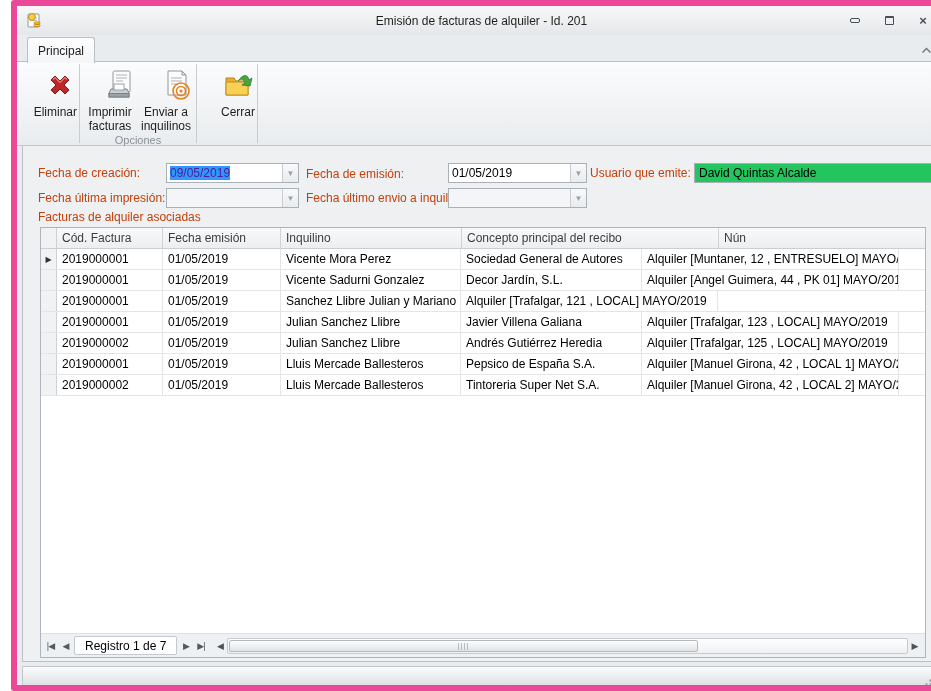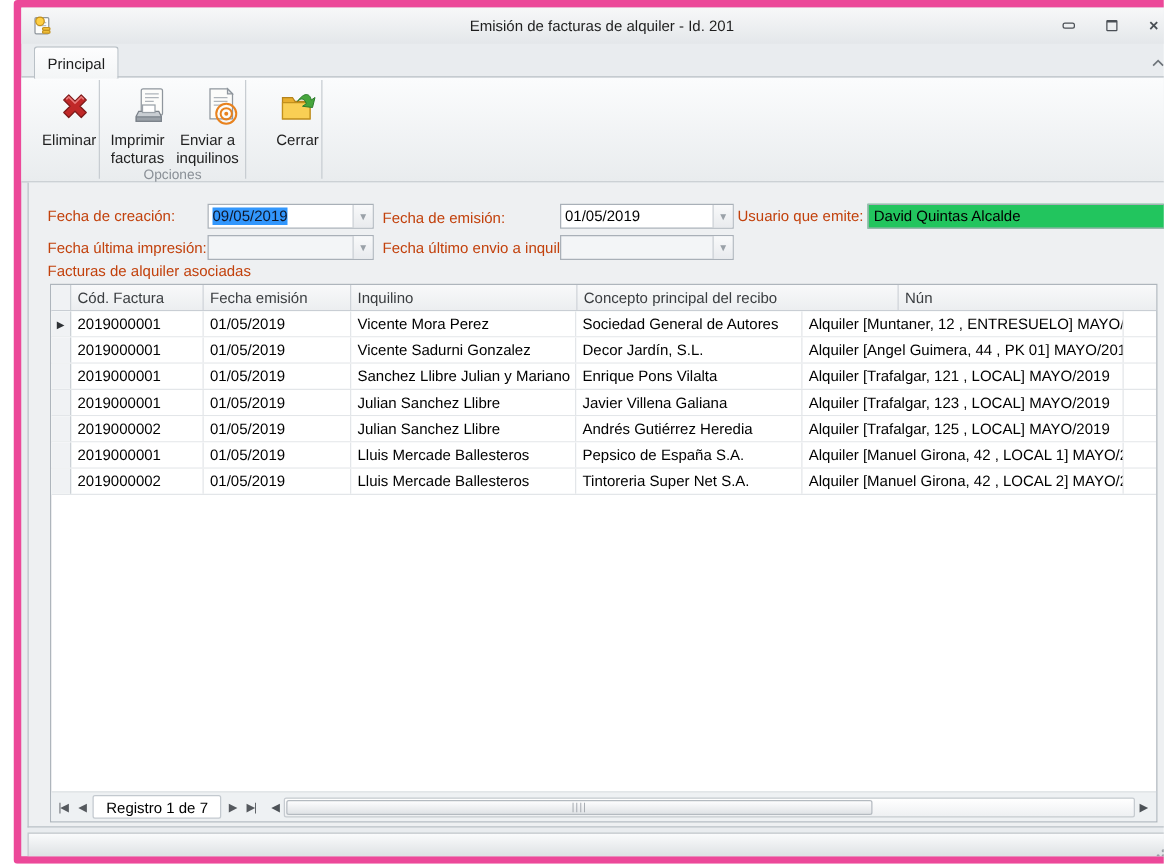--- a/index.html
+++ b/index.html
@@ -39,21 +39,21 @@
   .rbtn .rlabel{font-size:12px;color:#1e1e1e;text-align:center;line-height:14px;margin-top:3px;}
   
   .client{position:absolute;left:5px;top:140px;width:919px;height:516px;
           background:#eef0f2;border:1px solid #b9c0c6;border-top:none;}
   .flabel{position:absolute;font-size:12px;color:#c2410c;white-space:nowrap;}
   .combo{position:absolute;height:20px;background:#fff;border:1px solid #a9b0b8;display:flex;}
   .combo.disabled{background:#f3f5f7;}
   .combo-text{flex:1;font-size:12px;color:#000;padding:2px 3px 0 3px;white-space:nowrap;overflow:hidden;}
   .combo-btn{width:16px;border-left:1px solid #c9ced3;background:linear-gradient(#f8f9fa,#e9ebee);
              display:flex;align-items:center;justify-content:center;color:#9aa1a8;font-size:8px;}
-  .sel{background:#3297fd;color:#0f172a;}
+  .sel{background:#3297fd;color:#4c1d95;}
   .textbox{position:absolute;height:20px;background:#22c55e;border:1px solid #a9b0b8;
            font-size:12px;color:#000;padding:2px 4px 0 4px;white-space:nowrap;overflow:hidden;}
   
   .grid{position:absolute;left:17px;top:81px;width:886px;height:431px;background:#fff;
         border:1px solid #aeb5bc;display:flex;flex-direction:column;overflow:hidden;}
   .ghead{display:flex;height:21px;flex:0 0 21px;background:linear-gradient(#f8f9fa,#eceef0);
          border-bottom:1px solid #c9ced4;}
   .hcell{font-size:12px;color:#3a3d40;padding:3px 4px 0 5px;border-right:1px solid #cfd4d9;
          white-space:nowrap;overflow:hidden;}
   .gbody{flex:1;overflow:hidden;}
@@ -257,21 +257,20 @@
             <div class="gcell c2">Vicente Sadurni Gonzalez</div>
             <div class="gcell c3">Decor Jardín, S.L.</div>
             <div class="gcell c4">Alquiler [Angel Guimera, 44 , PK 01] MAYO/2019</div>
             <div class="gcell c5"></div>
           </div>
           <div class="grow">
             <div class="gcell c-ind"></div>
             <div class="gcell c0">2019000001</div>
             <div class="gcell c1">01/05/2019</div>
             <div class="gcell c2">Sanchez Llibre Julian y Mariano C...</div>
-            <div class="gcell c3">Enrique Pons Vilalta</div>
             <div class="gcell c4">Alquiler [Trafalgar, 121 , LOCAL] MAYO/2019</div>
             <div class="gcell c5"></div>
           </div>
           <div class="grow">
             <div class="gcell c-ind"></div>
             <div class="gcell c0">2019000001</div>
             <div class="gcell c1">01/05/2019</div>
             <div class="gcell c2">Julian Sanchez Llibre</div>
             <div class="gcell c3">Javier Villena Galiana</div>
             <div class="gcell c4">Alquiler [Trafalgar, 123 , LOCAL] MAYO/2019</div>

